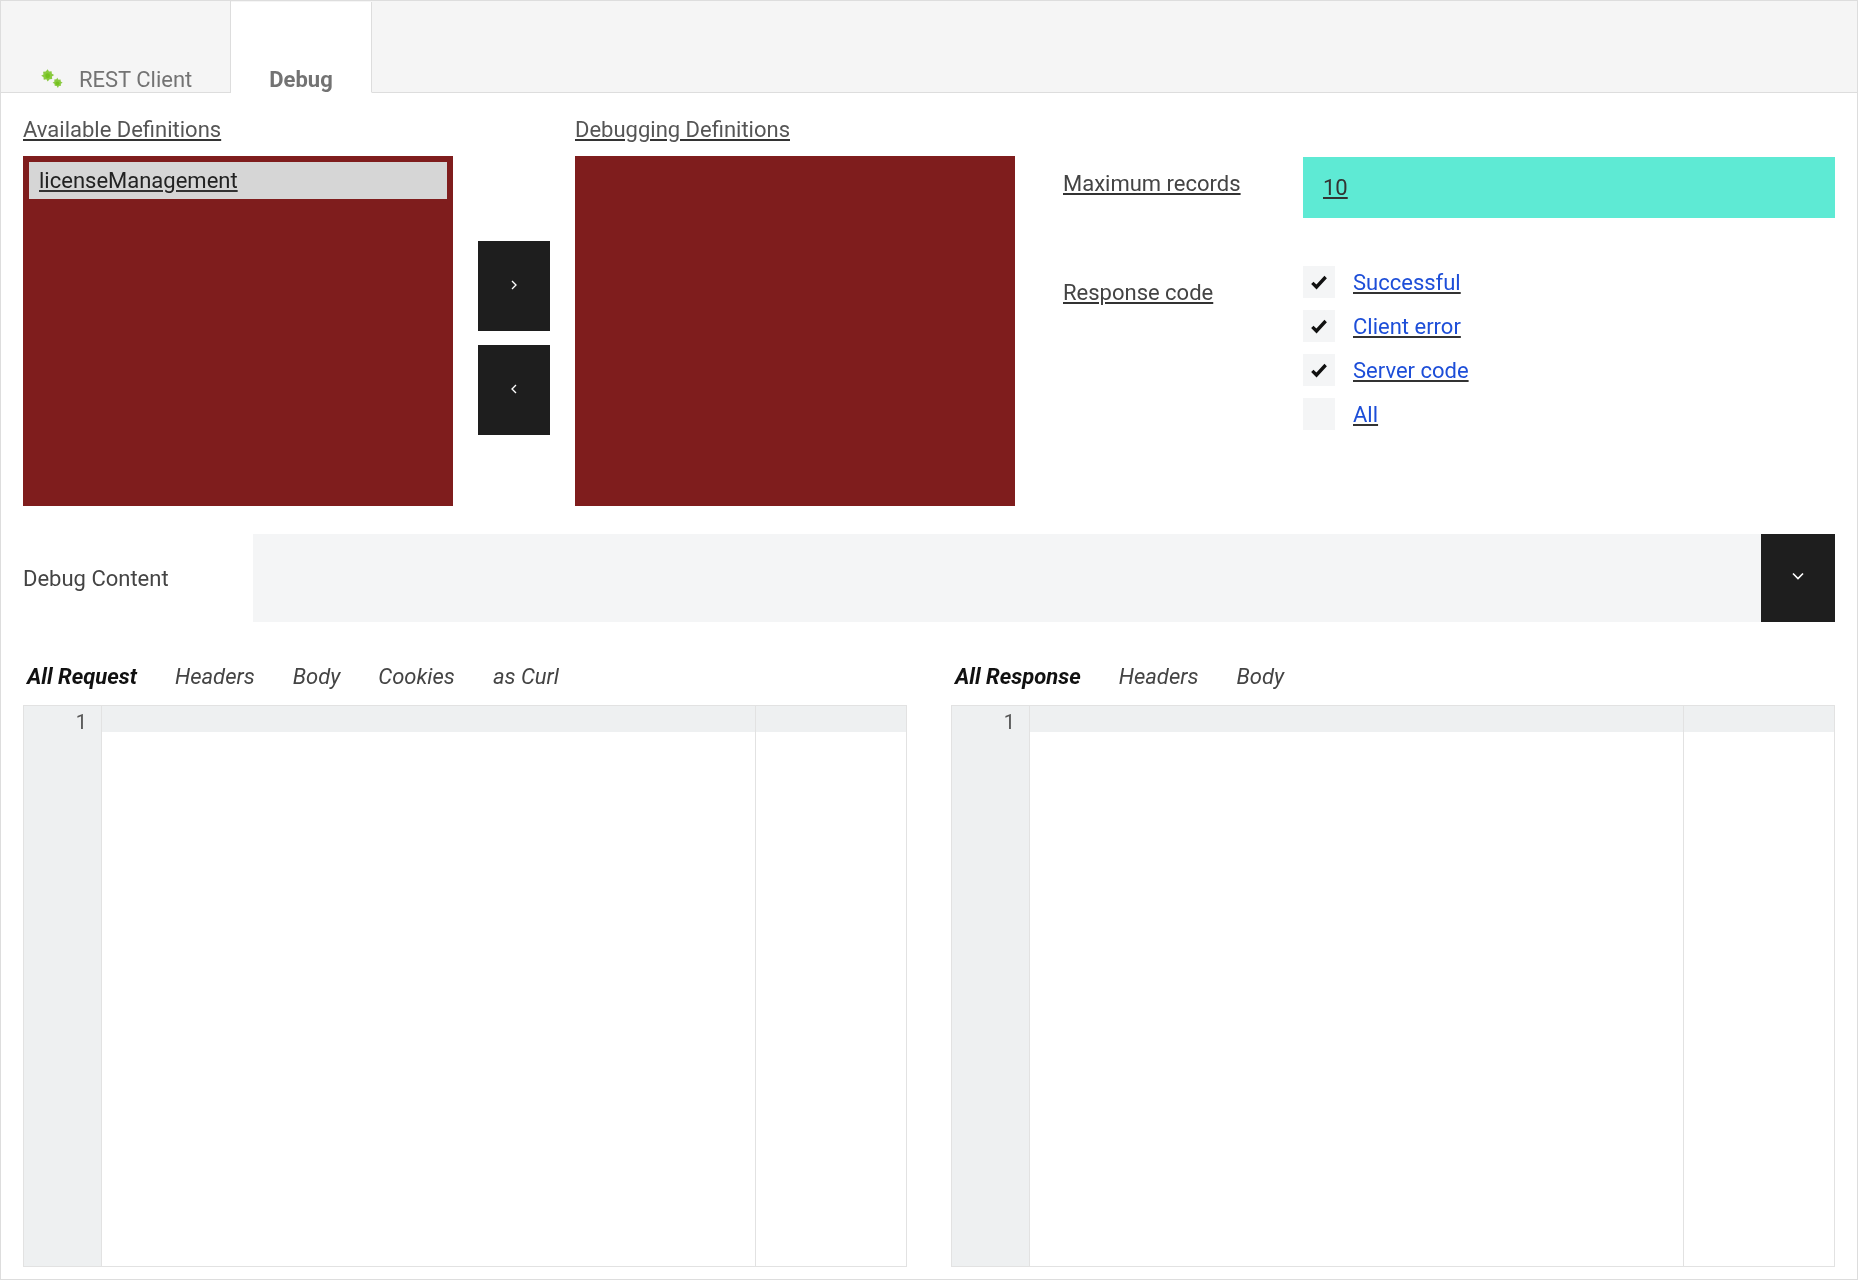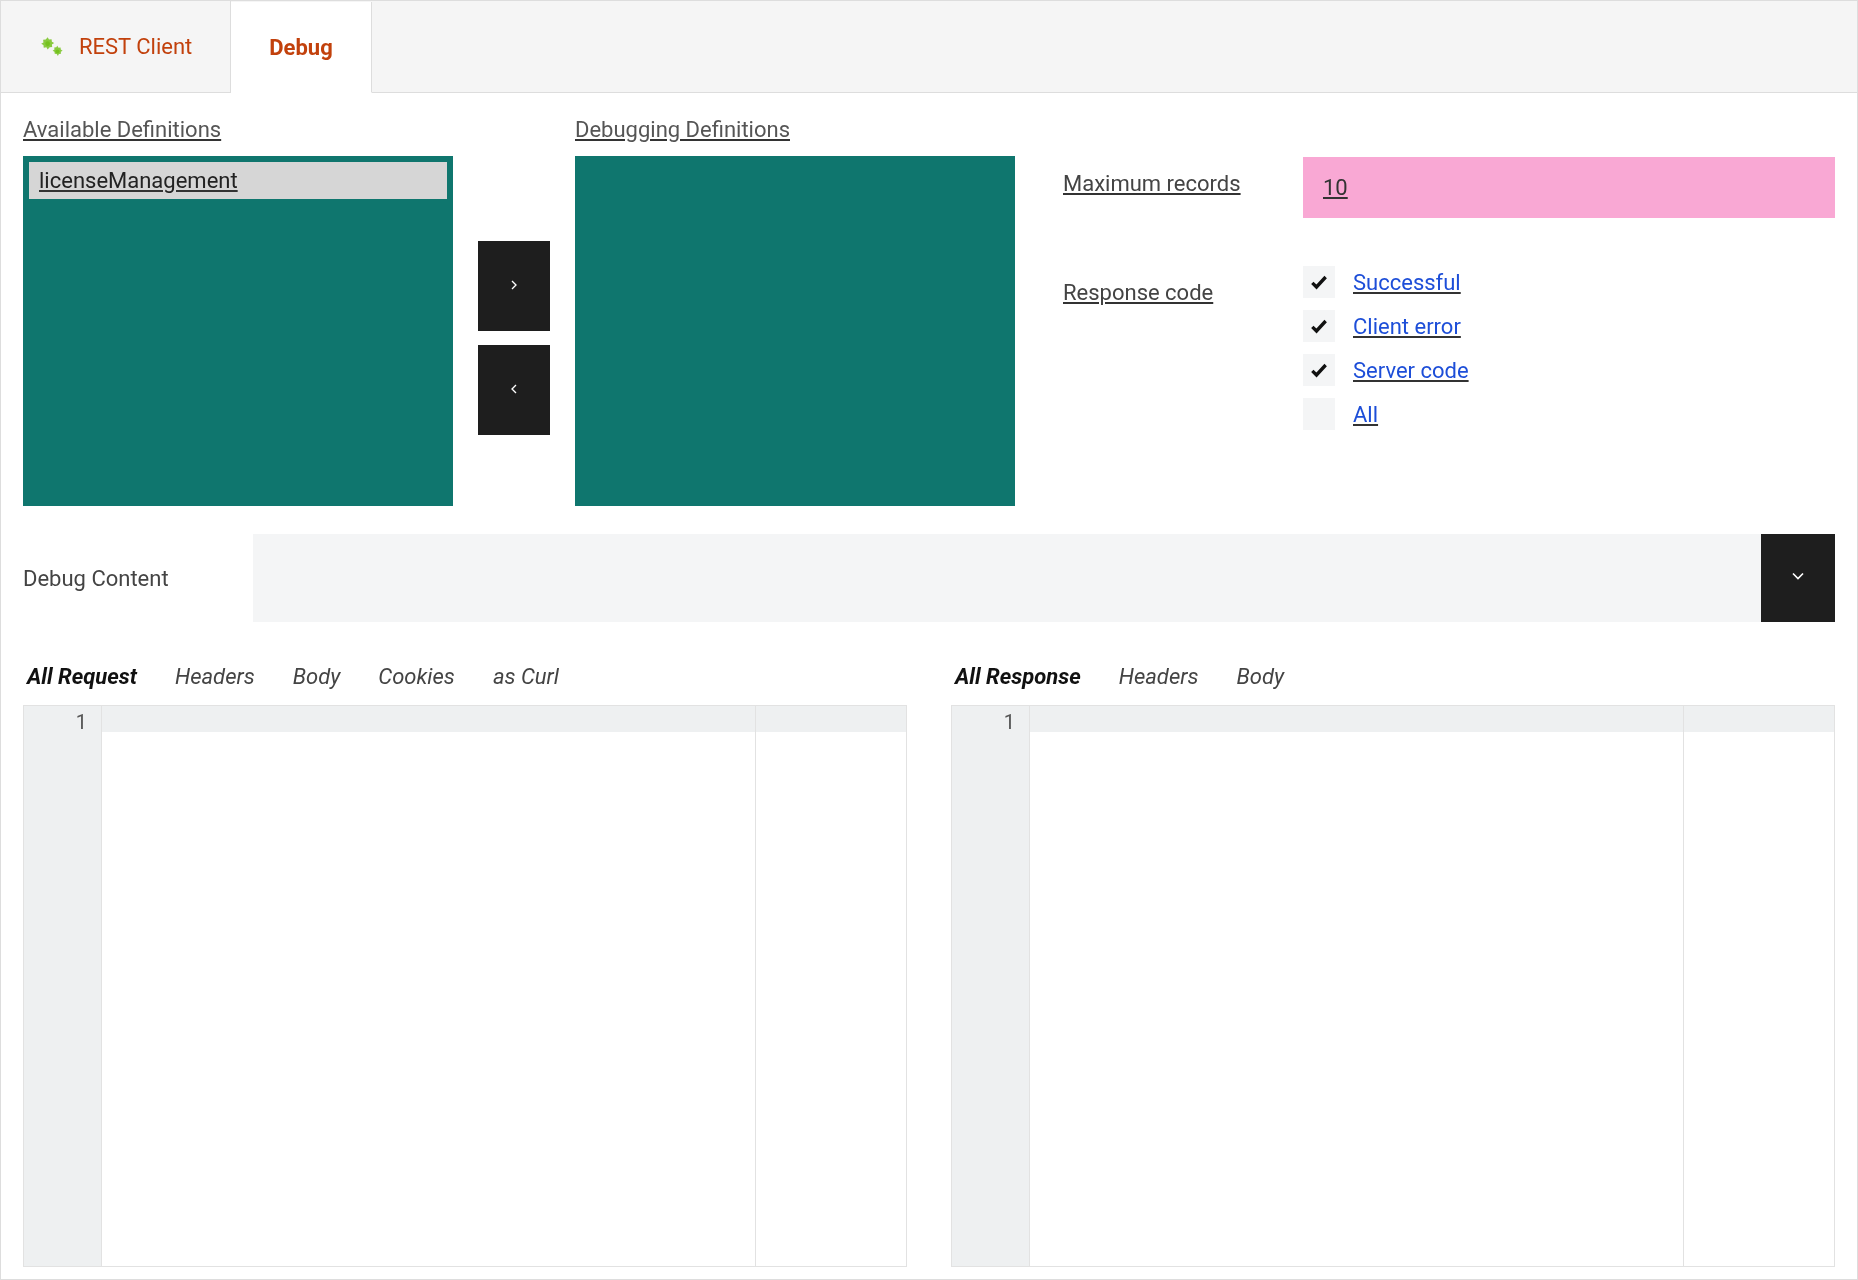--- a/index.html
+++ b/index.html
@@ -20,24 +20,24 @@
 
 .tab-bar {
   display: flex;
   background: #f5f5f5;
   border-bottom: 1px solid #ddd;
   height: 92px;
   align-items: stretch;
 }
 .tab {
   display: flex;
-  align-items: center;
+  align-items: flex-end;
   padding: 0 38px;
   border-right: 1px solid #ddd;
-  color: #c2410c;
+  color: #737373;
   cursor: pointer;
   font-size: 22px;
   gap: 14px;
 }
 .tab.active {
   background: #fff;
   font-weight: 700;
   border-bottom: 1px solid #fff;
   position: relative;
   top: 1px;
@@ -71,21 +71,21 @@
 .defs-col.mid  { width: 90px; justify-content: center; align-items: center; gap: 14px; padding-top: 52px;}
 .defs-col.right-list { width: 440px; }
 .defs-col.settings { flex: 1; padding-left: 32px; padding-top: 40px;}
 
 .section-label {
   color: #555;
   font-size: 22px;
   margin-bottom: 14px;
 }
 .listbox {
-  background: #0f766e;
+  background: #7f1d1d;
   height: 350px;
   padding: 6px;
   overflow: auto;
 }
 .list-item {
   background: #d6d6d6;
   padding: 6px 10px;
   font-size: 22px;
   color: #222;
   cursor: pointer;
@@ -109,21 +109,21 @@
   margin-bottom: 48px;
 }
 .settings-label {
   width: 240px;
   color: #444;
   font-size: 22px;
   padding-top: 14px;
 }
 .text-input {
   flex: 1;
-  background: #f9a8d4;
+  background: #5eead4;
   border: none;
   padding: 18px 20px;
   font-size: 22px;
   color: #333;
   font-family: inherit;
   max-width: 560px;
 }
 .check-group { display: flex; flex-direction: column; gap: 12px; }
 .check-row { display: flex; align-items: center; gap: 18px; }
 .checkbox {

